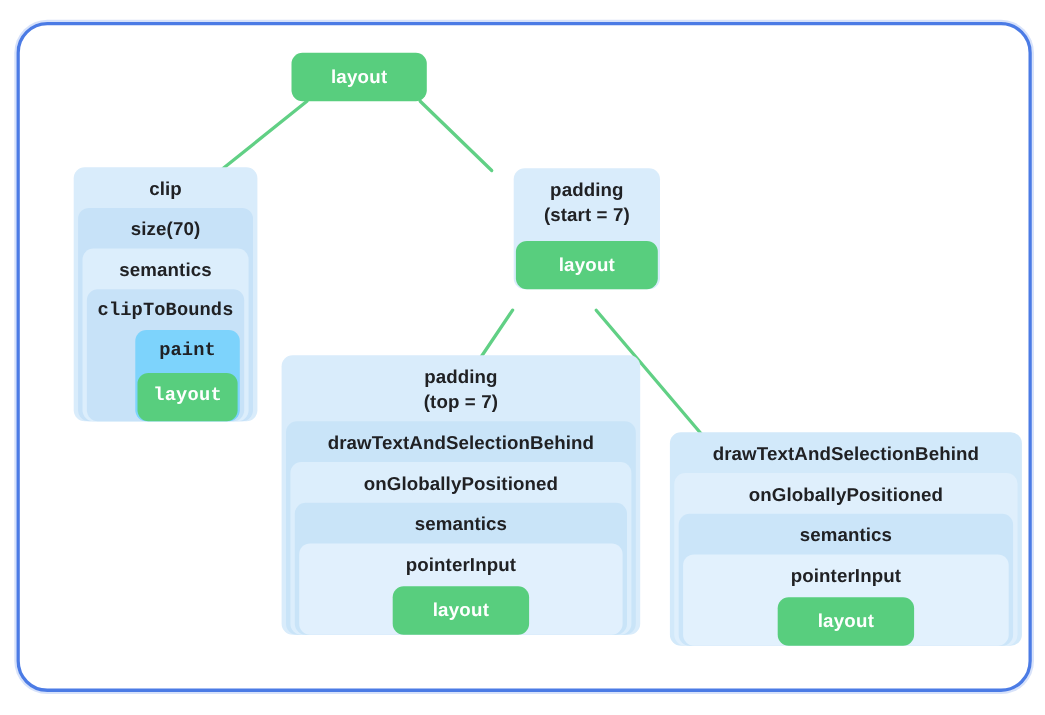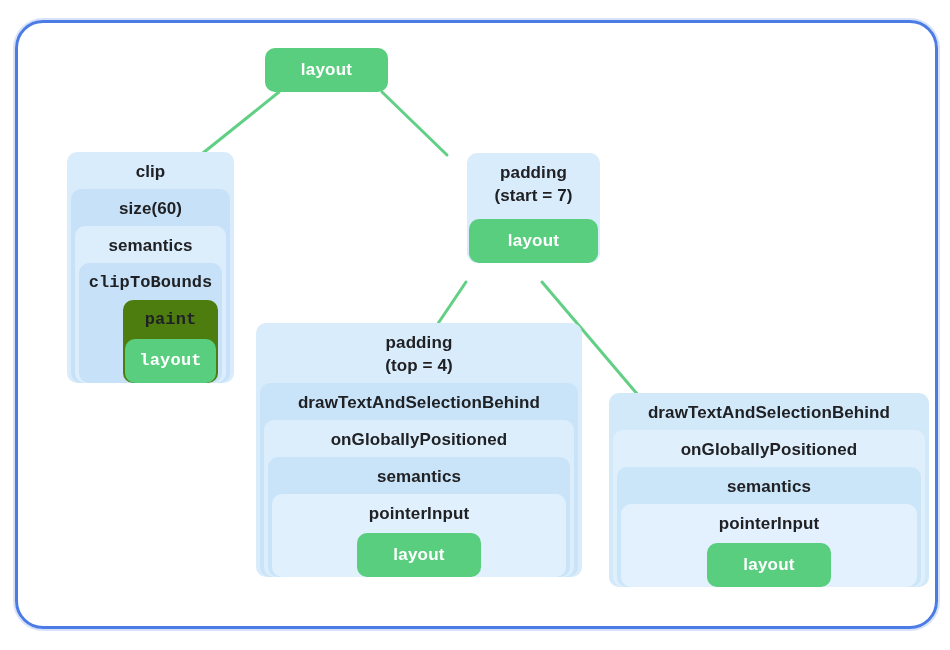--- a/index.html
+++ b/index.html
@@ -88,31 +88,31 @@
     </svg>
   <div class="node-root" data-name="node-root-layout" style="left: 265px; top: 48px; width: 123px; height: 44px; background: rgb(88, 206, 126);">layout</div>
   <div id="branches" data-name="branches-container">
       <div class="chain" data-name="chain-clip" style="left: 43px; top: 152px; width: 167px;">
         <div class="chain-box" data-name="chain-node-clip" style="background: rgb(217, 236, 251);">
           <div class="chain-title" data-name="chain-node-label">
             <div data-name="chain-node-label-line">clip</div>
           </div>
           <div class="chain-box" data-name="chain-node-size-40" style="background: rgb(199, 226, 248);">
             <div class="chain-title" data-name="chain-node-label">
-              <div data-name="chain-node-label-line">size(60)</div>
+              <div data-name="chain-node-label-line">size(70)</div>
             </div>
             <div class="chain-box" data-name="chain-node-semantics" style="background: rgb(220, 238, 252);">
               <div class="chain-title" data-name="chain-node-label">
                 <div data-name="chain-node-label-line">semantics</div>
               </div>
               <div class="chain-box" data-name="chain-node-cliptobounds" style="background: rgb(199, 226, 248); font-family: Liberation Mono, monospace;">
                 <div class="chain-title" data-name="chain-node-label">
                   <div data-name="chain-node-label-line">clipToBounds</div>
                 </div>
-                <div class="chain-box" data-name="chain-node-paint" style="background: #4d7c0f; margin-left: 44px;">
+                <div class="chain-box" data-name="chain-node-paint" style="background: #7dd3fc; margin-left: 44px;">
                   <div class="chain-title" data-name="chain-node-label">
                     <div data-name="chain-node-label-line">paint</div>
                   </div>
                   <div class="leaf leaf-full" data-name="leaf-layout-node" style="background: rgb(88, 206, 126);">layout</div>
                 </div>
               </div>
             </div>
           </div>
         </div>
       </div>
@@ -122,21 +122,21 @@
             <div data-name="chain-node-label-line">padding</div>
             <div data-name="chain-node-label-line">(start = 7)</div>
           </div>
           <div class="leaf leaf-full" data-name="leaf-layout-node" style="background: rgb(88, 206, 126);">layout</div>
         </div>
       </div>
       <div class="chain" data-name="chain-padding-top" style="left: 232px; top: 323px; width: 326px;">
         <div class="chain-box" data-name="chain-node-padding-top-4" style="background: rgb(217, 236, 251);">
           <div class="chain-title" data-name="chain-node-label">
             <div data-name="chain-node-label-line">padding</div>
-            <div data-name="chain-node-label-line">(top = 4)</div>
+            <div data-name="chain-node-label-line">(top = 7)</div>
           </div>
           <div class="chain-box" data-name="chain-node-drawtextandselectionbehind" style="background: rgb(201, 228, 248);">
             <div class="chain-title" data-name="chain-node-label">
               <div data-name="chain-node-label-line">drawTextAndSelectionBehind</div>
             </div>
             <div class="chain-box" data-name="chain-node-ongloballypositioned" style="background: rgb(220, 238, 252);">
               <div class="chain-title" data-name="chain-node-label">
                 <div data-name="chain-node-label-line">onGloballyPositioned</div>
               </div>
               <div class="chain-box" data-name="chain-node-semantics" style="background: rgb(201, 228, 248);">

